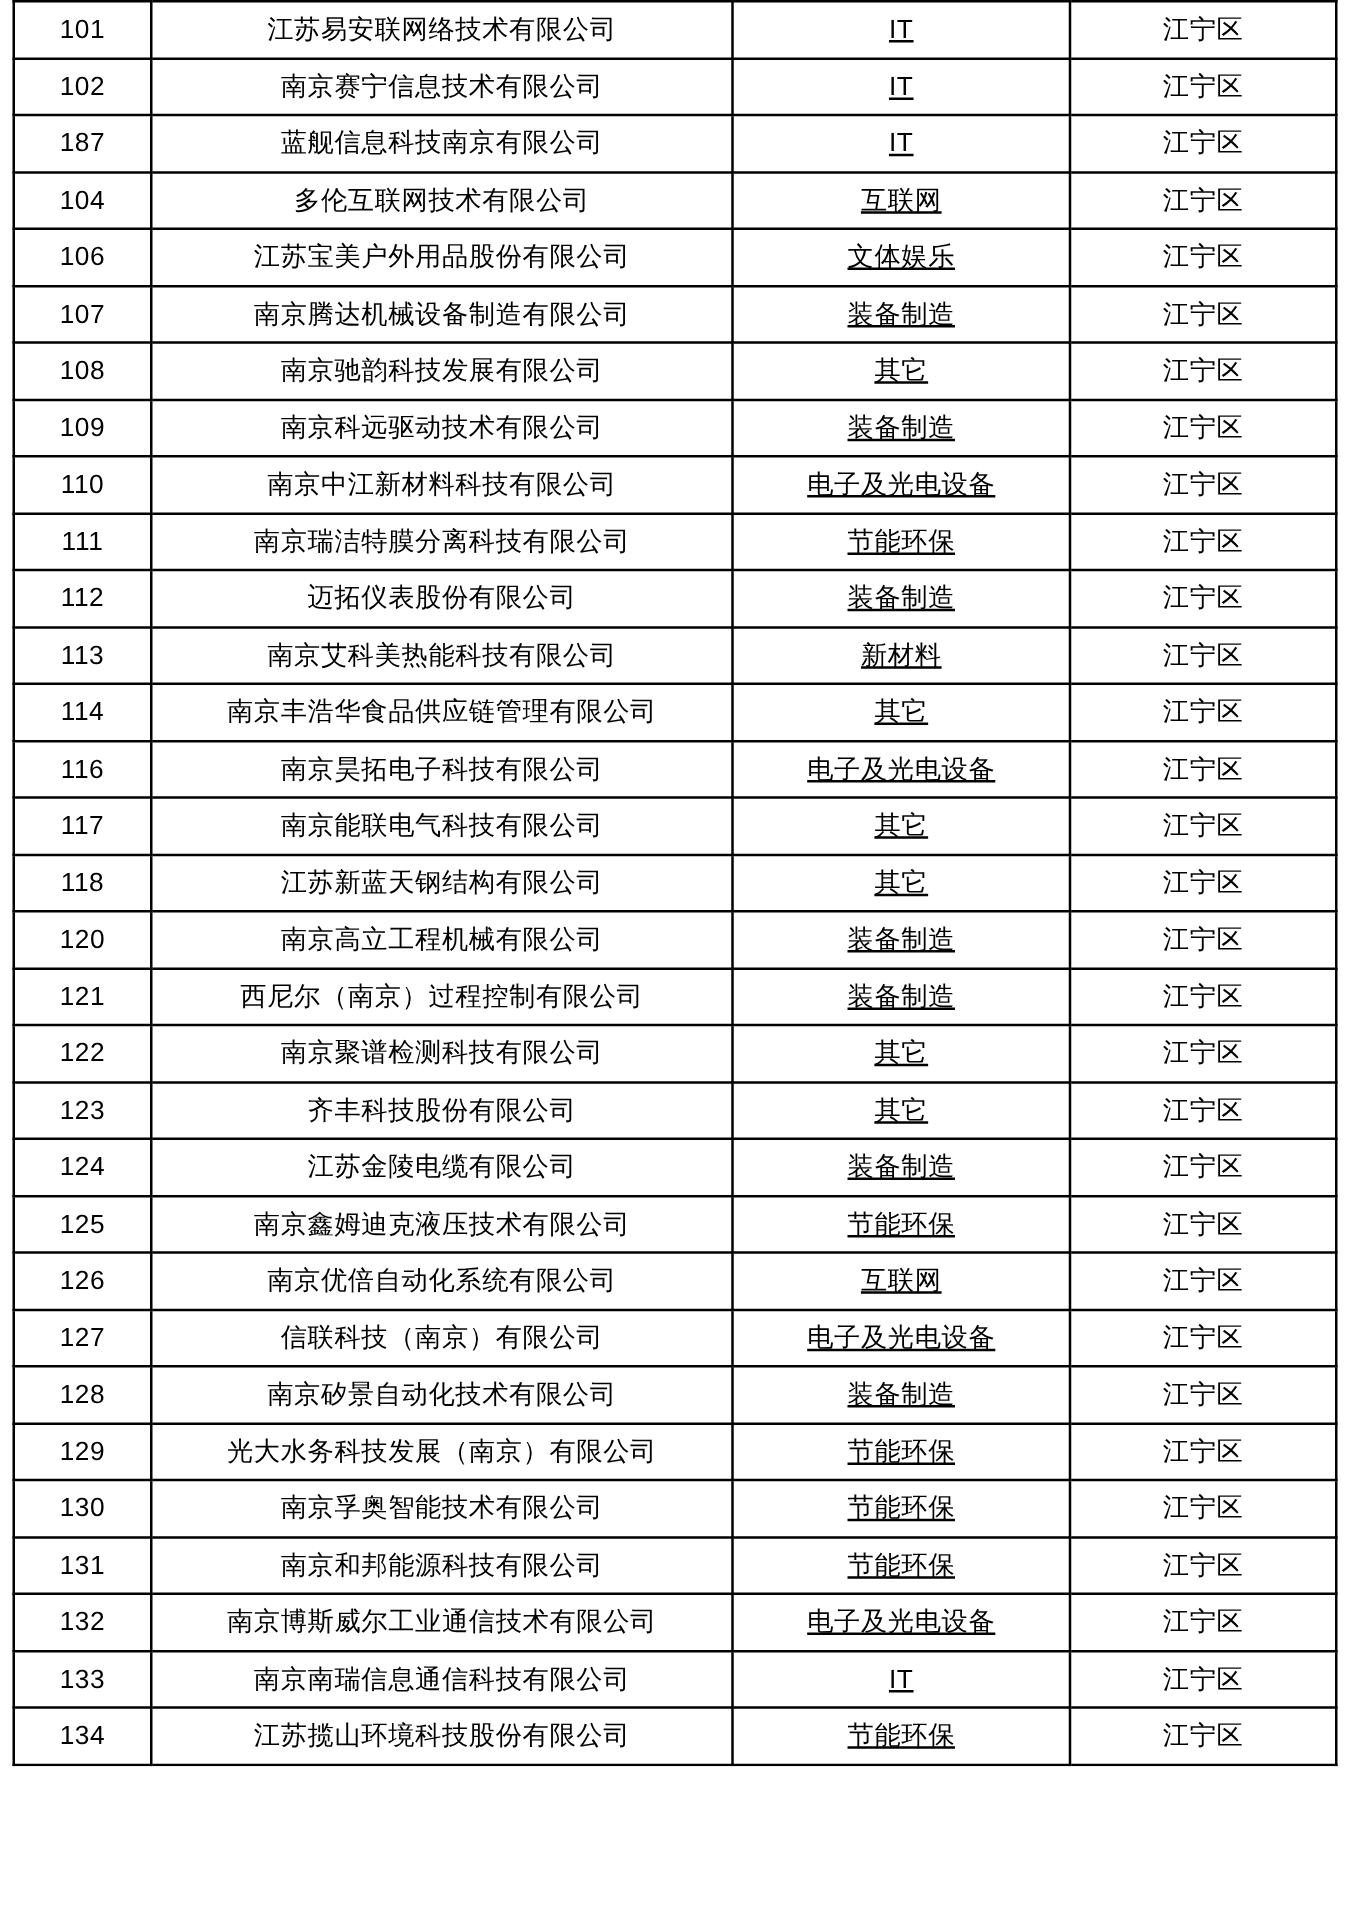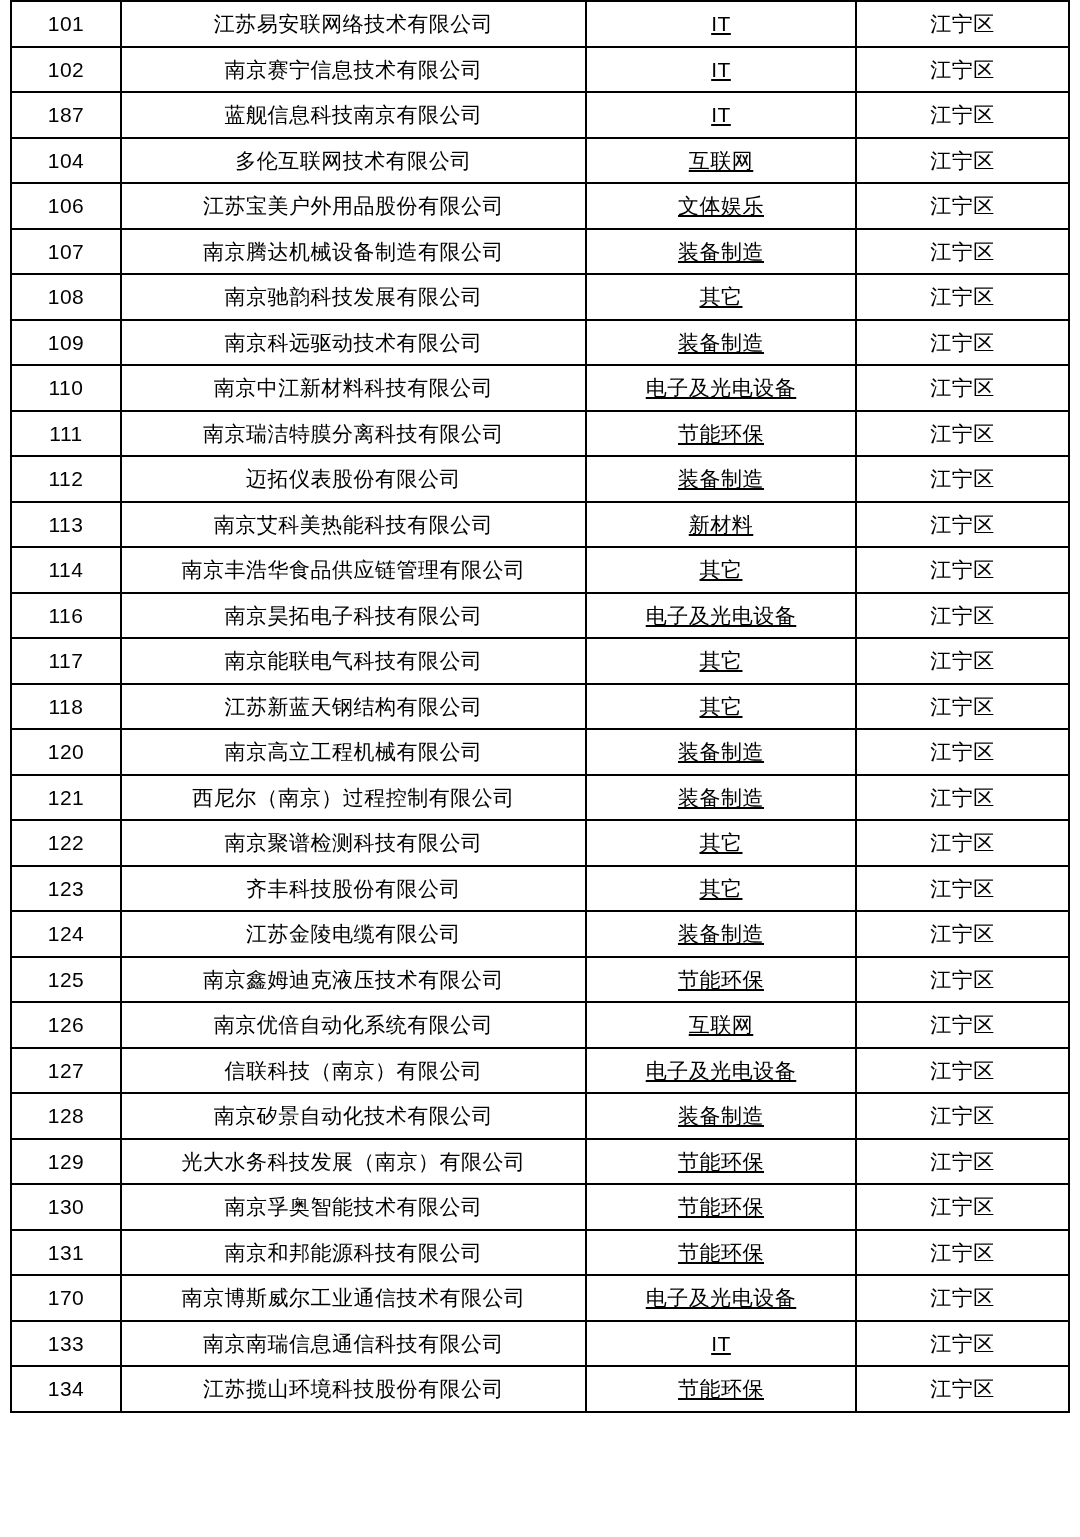--- a/index.html
+++ b/index.html
@@ -219,21 +219,21 @@
           <td class="cell-type">节能环保</td>
           <td class="cell-area">江宁区</td>
         </tr>
         <tr>
           <td class="cell-index">131</td>
           <td class="cell-name">南京和邦能源科技有限公司</td>
           <td class="cell-type">节能环保</td>
           <td class="cell-area">江宁区</td>
         </tr>
         <tr>
-          <td class="cell-index">170</td>
+          <td class="cell-index">132</td>
           <td class="cell-name">南京博斯威尔工业通信技术有限公司</td>
           <td class="cell-type">电子及光电设备</td>
           <td class="cell-area">江宁区</td>
         </tr>
         <tr>
           <td class="cell-index">133</td>
           <td class="cell-name">南京南瑞信息通信科技有限公司</td>
           <td class="cell-type">IT</td>
           <td class="cell-area">江宁区</td>
         </tr>

